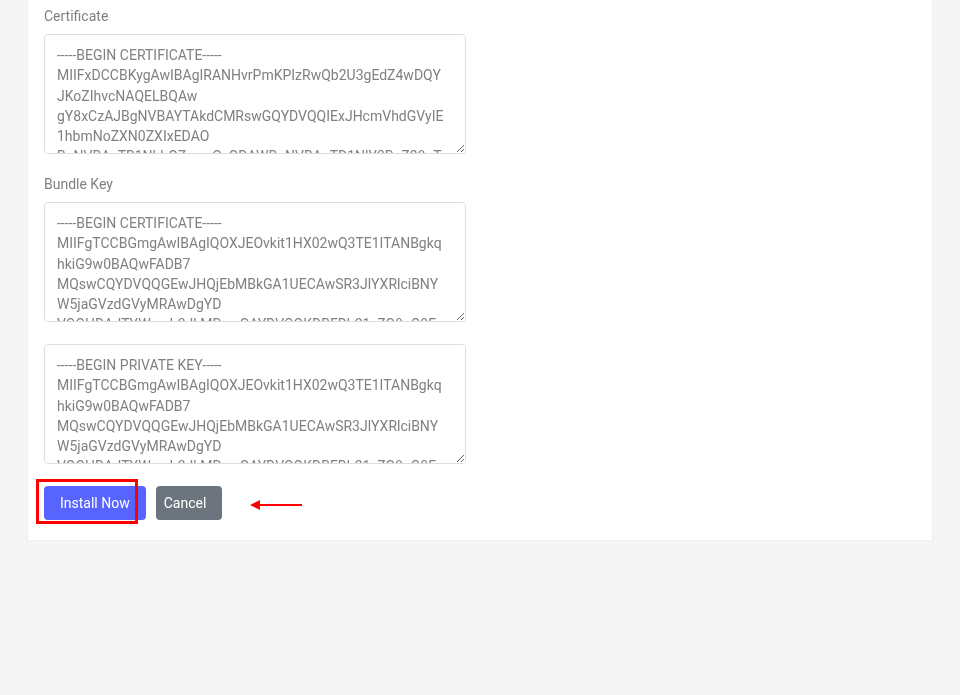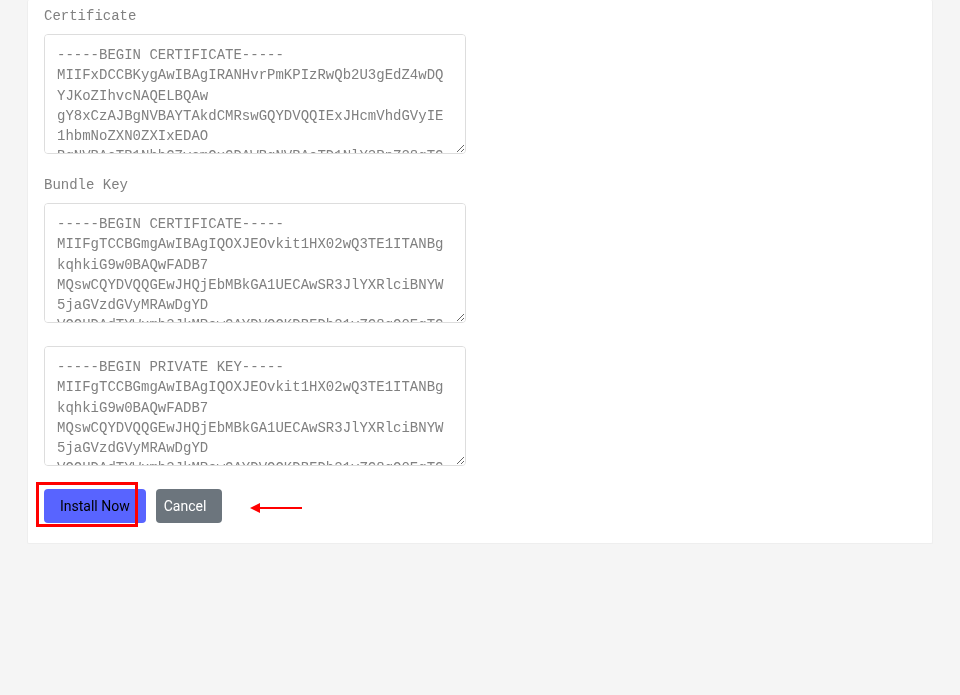--- a/index.html
+++ b/index.html
@@ -17,21 +17,20 @@
     .container {
       background: #ffffff;
       margin: 0 27px 0 27px;
       padding: 8px 16px 20px 16px;
       border: 1px solid #eeeeee;
       border-radius: 2px;
       border-top: none;
     }
     .field-group {
       margin-bottom: 18px;
-      font-family: Liberation Mono, monospace;
     }
     .field-label {
       display: block;
       font-size: 14px;
       color: #808080;
       margin-bottom: 10px;
       font-weight: 400;
     }
     .ta-wrapper {
       position: relative;
@@ -74,21 +73,21 @@
       padding: 9px 16px;
       border: none;
       border-radius: 4px;
       font-size: 14px;
       font-weight: 400;
       cursor: pointer;
       font-family: inherit;
     }
     .btn-primary {
       background: #5864ff;
-      color: #000000;
+      color: #ffffff;
     }
     .btn-secondary {
       background: #6c757d;
       color: #ffffff;
       padding-left: 8px;
     }
     .highlight-box {
       position: absolute;
       top: -7px;
       left: -8px;

